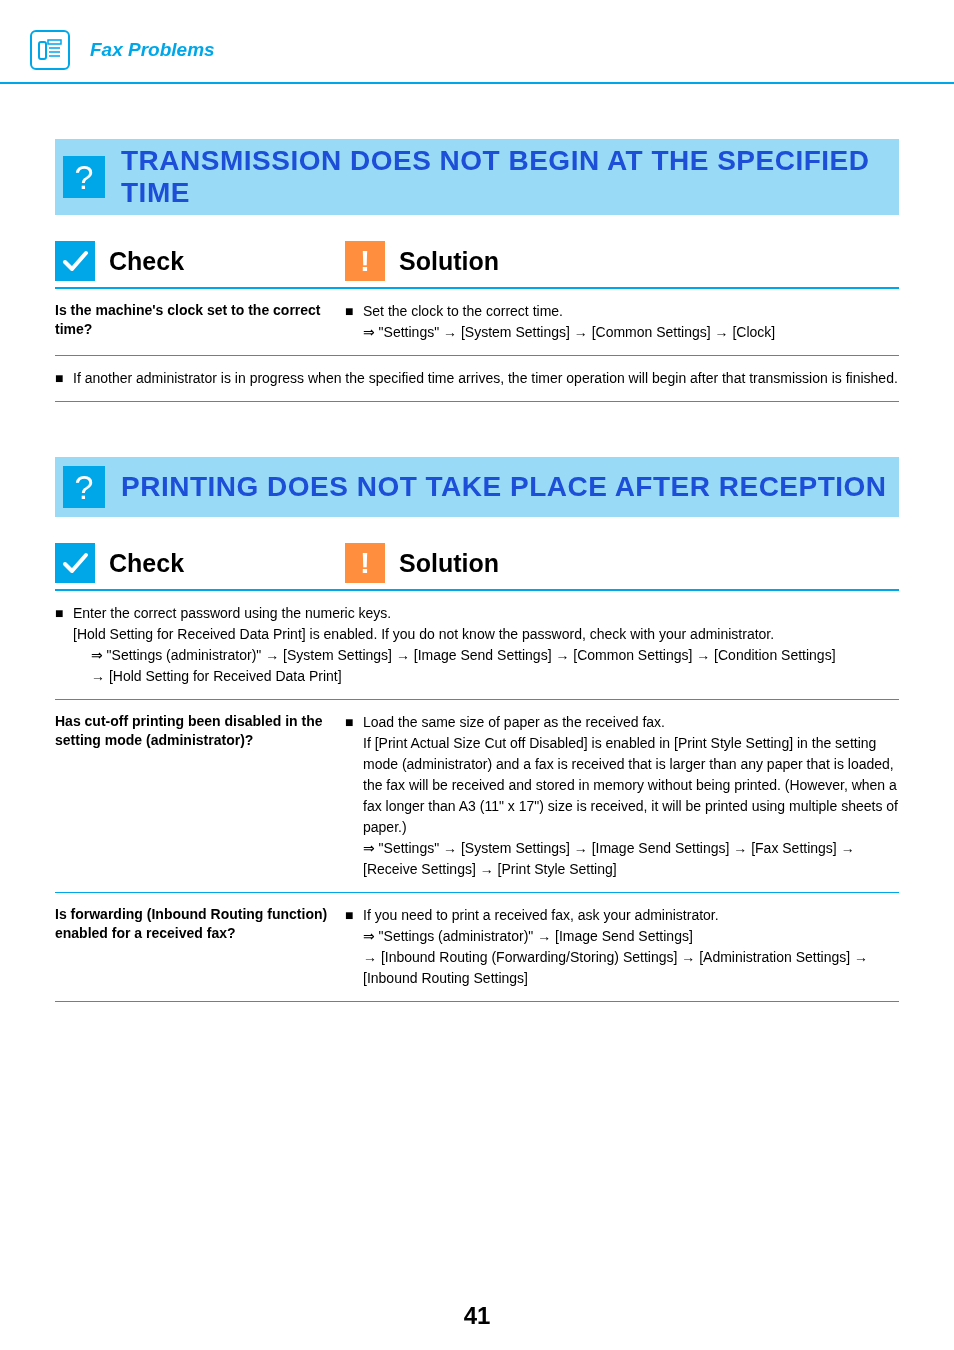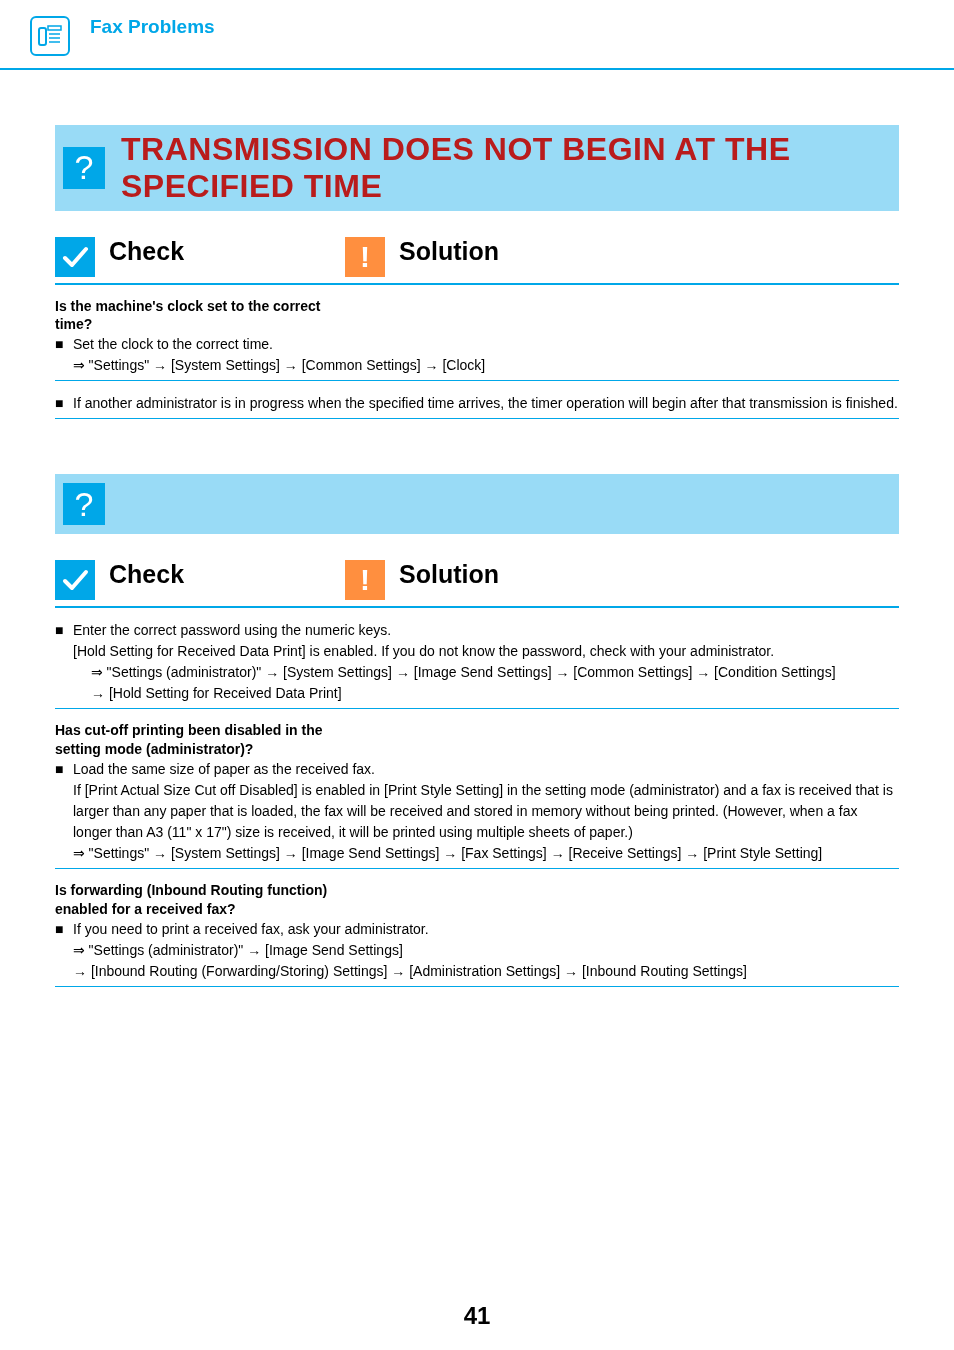--- a/index.html
+++ b/index.html
@@ -6,23 +6,24 @@
   body {
     width: 954px;
     height: 1350px;
     font-family: Arial, Helvetica, sans-serif;
     background: #fff;
     color: #000;
     position: relative;
   }
   .header {
     display: flex;
-    align-items: flex-start;
-    padding: 16px 0 12px 30px;
+    align-items: center;
+    padding: 30px 0 12px 30px;
     border-bottom: 2px solid #00a7e8;
+    font-style: italic;
   }
   .header-icon {
     width: 40px;
     height: 40px;
     border: 2px solid #00a7e8;
     border-radius: 6px;
     display: flex;
     align-items: center;
     justify-content: center;
     margin-right: 20px;
@@ -50,53 +51,53 @@
     color: #fff;
     font-size: 34px;
     font-weight: 400;
     display: flex;
     align-items: center;
     justify-content: center;
     flex-shrink: 0;
     margin-right: 16px;
   }
   .section-title {
-    color: #b91c1c;
-    font-weight: bold;
-    font-size: 32px;
+    color: #1d4ed8;
+    font-weight: bold;
+    font-size: 28px;
     line-height: 1.15;
     letter-spacing: 0.5px;
   }
   .cols-header {
     display: flex;
     margin-top: 26px;
     border-bottom: 2px solid #00a7e8;
     padding-bottom: 6px;
   }
   .check-col-h, .sol-col-h {
     display: flex;
+    align-items: center;
   }
   .check-col-h { width: 290px; }
   .icon-sq {
     width: 40px;
     height: 40px;
     display: flex;
     align-items: center;
     justify-content: center;
     margin-right: 14px;
     flex-shrink: 0;
   }
   .icon-check { background: #00a7e8; }
   .icon-exc { background: #ff8f3f; color:#fff; font-size:30px; font-weight:bold; }
   .col-title { font-size: 25px; font-weight: bold; }
   .row {
     display: flex;
     border-bottom: 1.5px solid #00a7e8;
-    padding: 12px 0 4px 0;
-    flex-direction: column;
+    padding: 12px 0 12px 0;
   }
   .check-cell {
     width: 290px;
     padding-right: 10px;
     font-weight: bold;
     font-size: 14px;
     line-height: 1.35;
   }
   .sol-cell {
     flex: 1;
@@ -169,20 +170,21 @@
     <div class="sol-cell">
       <div class="sol-line">
           <span class="bullet">■</span>
           <span class="sol-text">If another administrator is in progress when the specified time arrives, the timer operation will begin after that transmission is finished.</span>
         </div>
     </div>
   </div>
 
   <div class="section-title-row">
     <div class="q-icon">?</div>
+    <div class="section-title">PRINTING DOES NOT TAKE PLACE AFTER RECEPTION</div>
   </div>
 
   <div class="cols-header">
     <div class="check-col-h">
       <div class="icon-sq icon-check">
         <svg width="30" height="30" viewBox="0 0 30 30">
             <path d="M5 16 L12 23 L26 7" stroke="#fff" stroke-width="4" fill="none" stroke-linecap="round" stroke-linejoin="round"></path>
           </svg>
       </div>
       <div class="col-title">Check</div>

